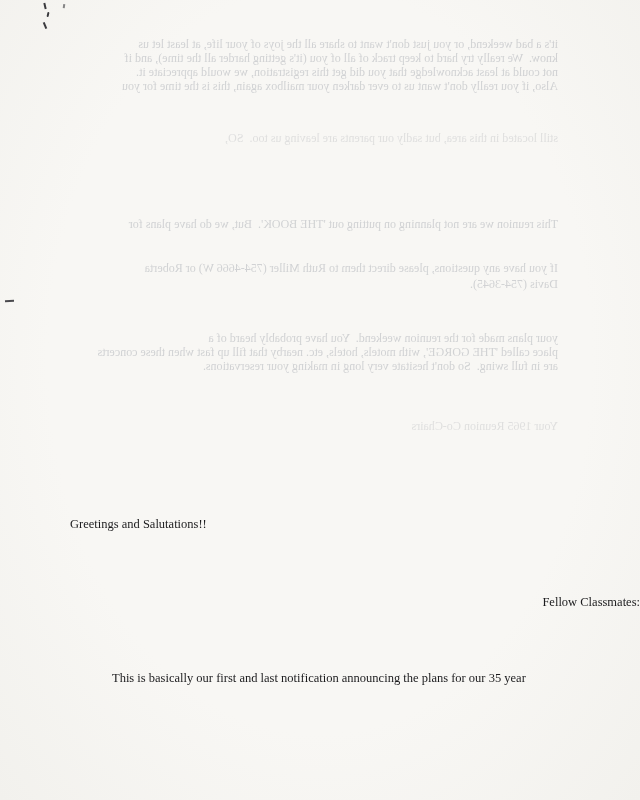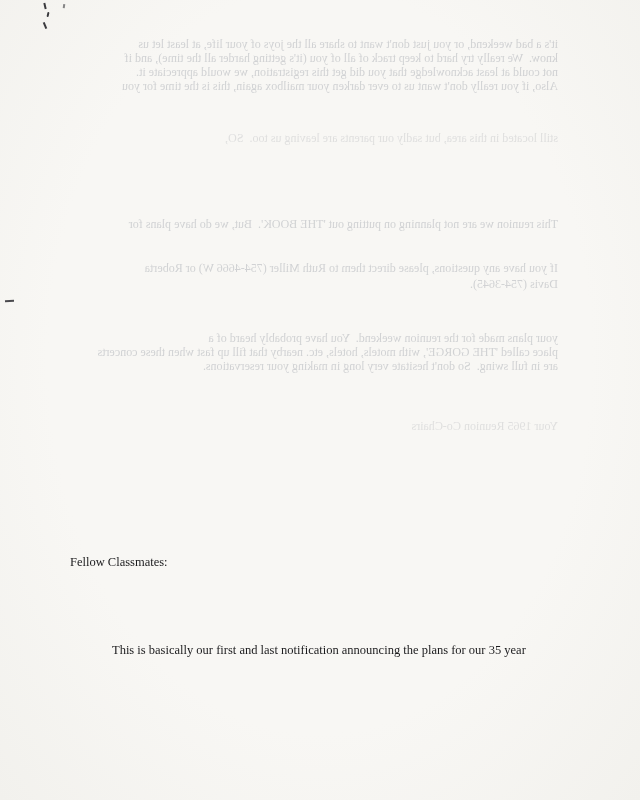--- a/index.html
+++ b/index.html
@@ -18,22 +18,22 @@
     font-size:12.5px;
     line-height:17.5px;
     white-space:pre;
   }
   #text-layer{position:relative;z-index:3;padding-top:26px;}
   .ln{white-space:pre;}
   
   .inBody{padding-left:70px;}
   .inPara{padding-left:112px;}
   
-  .gapBig{margin-top:20px;}
-  .gapMed{margin-top:18px;}
+  .gapBig{margin-top:8px;text-align:right;}
+  .gapMed{margin-top:6px;}
   
   .bleed{
     position:absolute;
     left:0;right:8px;
     padding-left:74px;
     transform:scaleX(-1);
     color:rgba(98,104,120,0.26);
     filter:blur(0.4px);
     font-size:12px;
     white-space:pre;
@@ -70,20 +70,21 @@
   <div class="bleed" style="top:260px">If you have any questions, please direct them to Ruth Miller (754-4666 W) or Roberta</div>
   <div class="bleed" style="top:276px">Davis (754-3645).</div>
   <div class="bleed" style="top:330px">your plans made for the reunion weekend.  You have probably heard of a</div>
   <div class="bleed" style="top:344px">place called 'THE GORGE', with motels, hotels, etc. nearby that fill up fast when these concerts</div>
   <div class="bleed" style="top:358px">are in full swing.  So don't hesitate very long in making your reservations.</div>
   <div class="bleed fainter" style="top:418px">Your 1965 Reunion Co-Chairs</div>
 
   
   <div id="text-layer">
 
+    <div class="ln inBody">Greetings and Salutations!!</div>
 
     <div class="ln inBody gapBig">Fellow Classmates:</div>
 
     <div class="ln inPara gapMed">This is basically our first and last notification announcing the plans for our 35 year</div>
 
     
     
     
     
 

